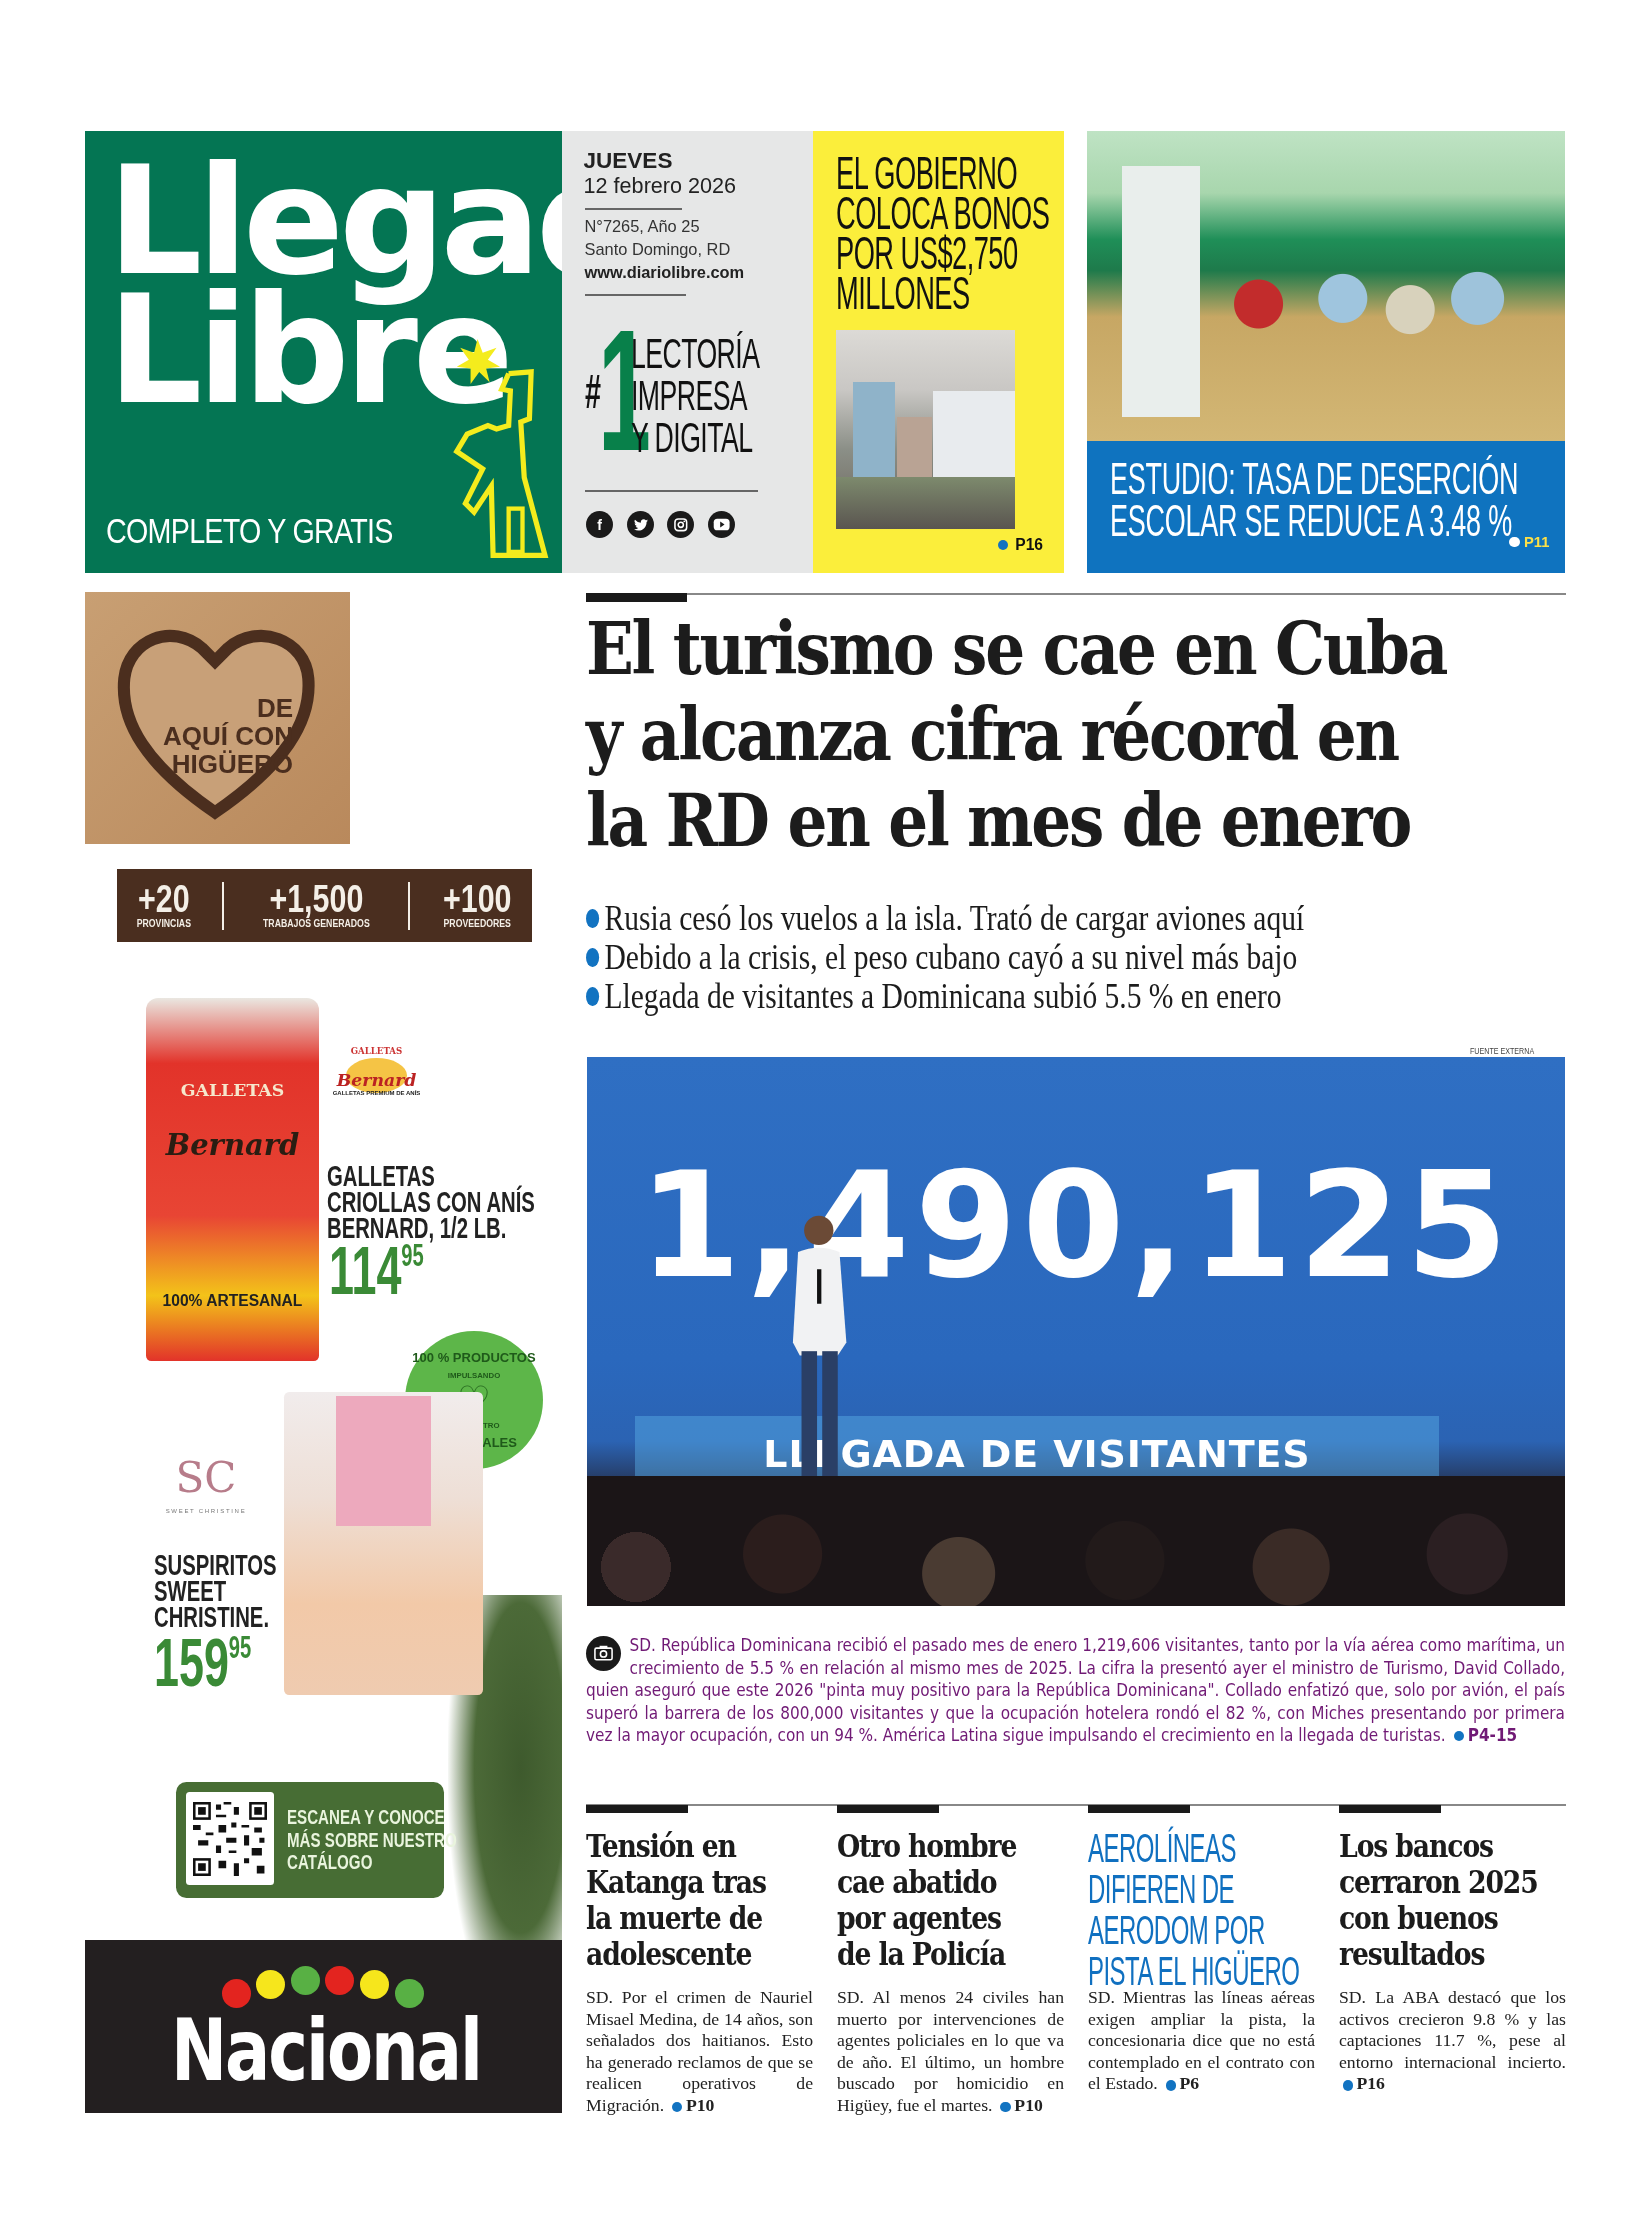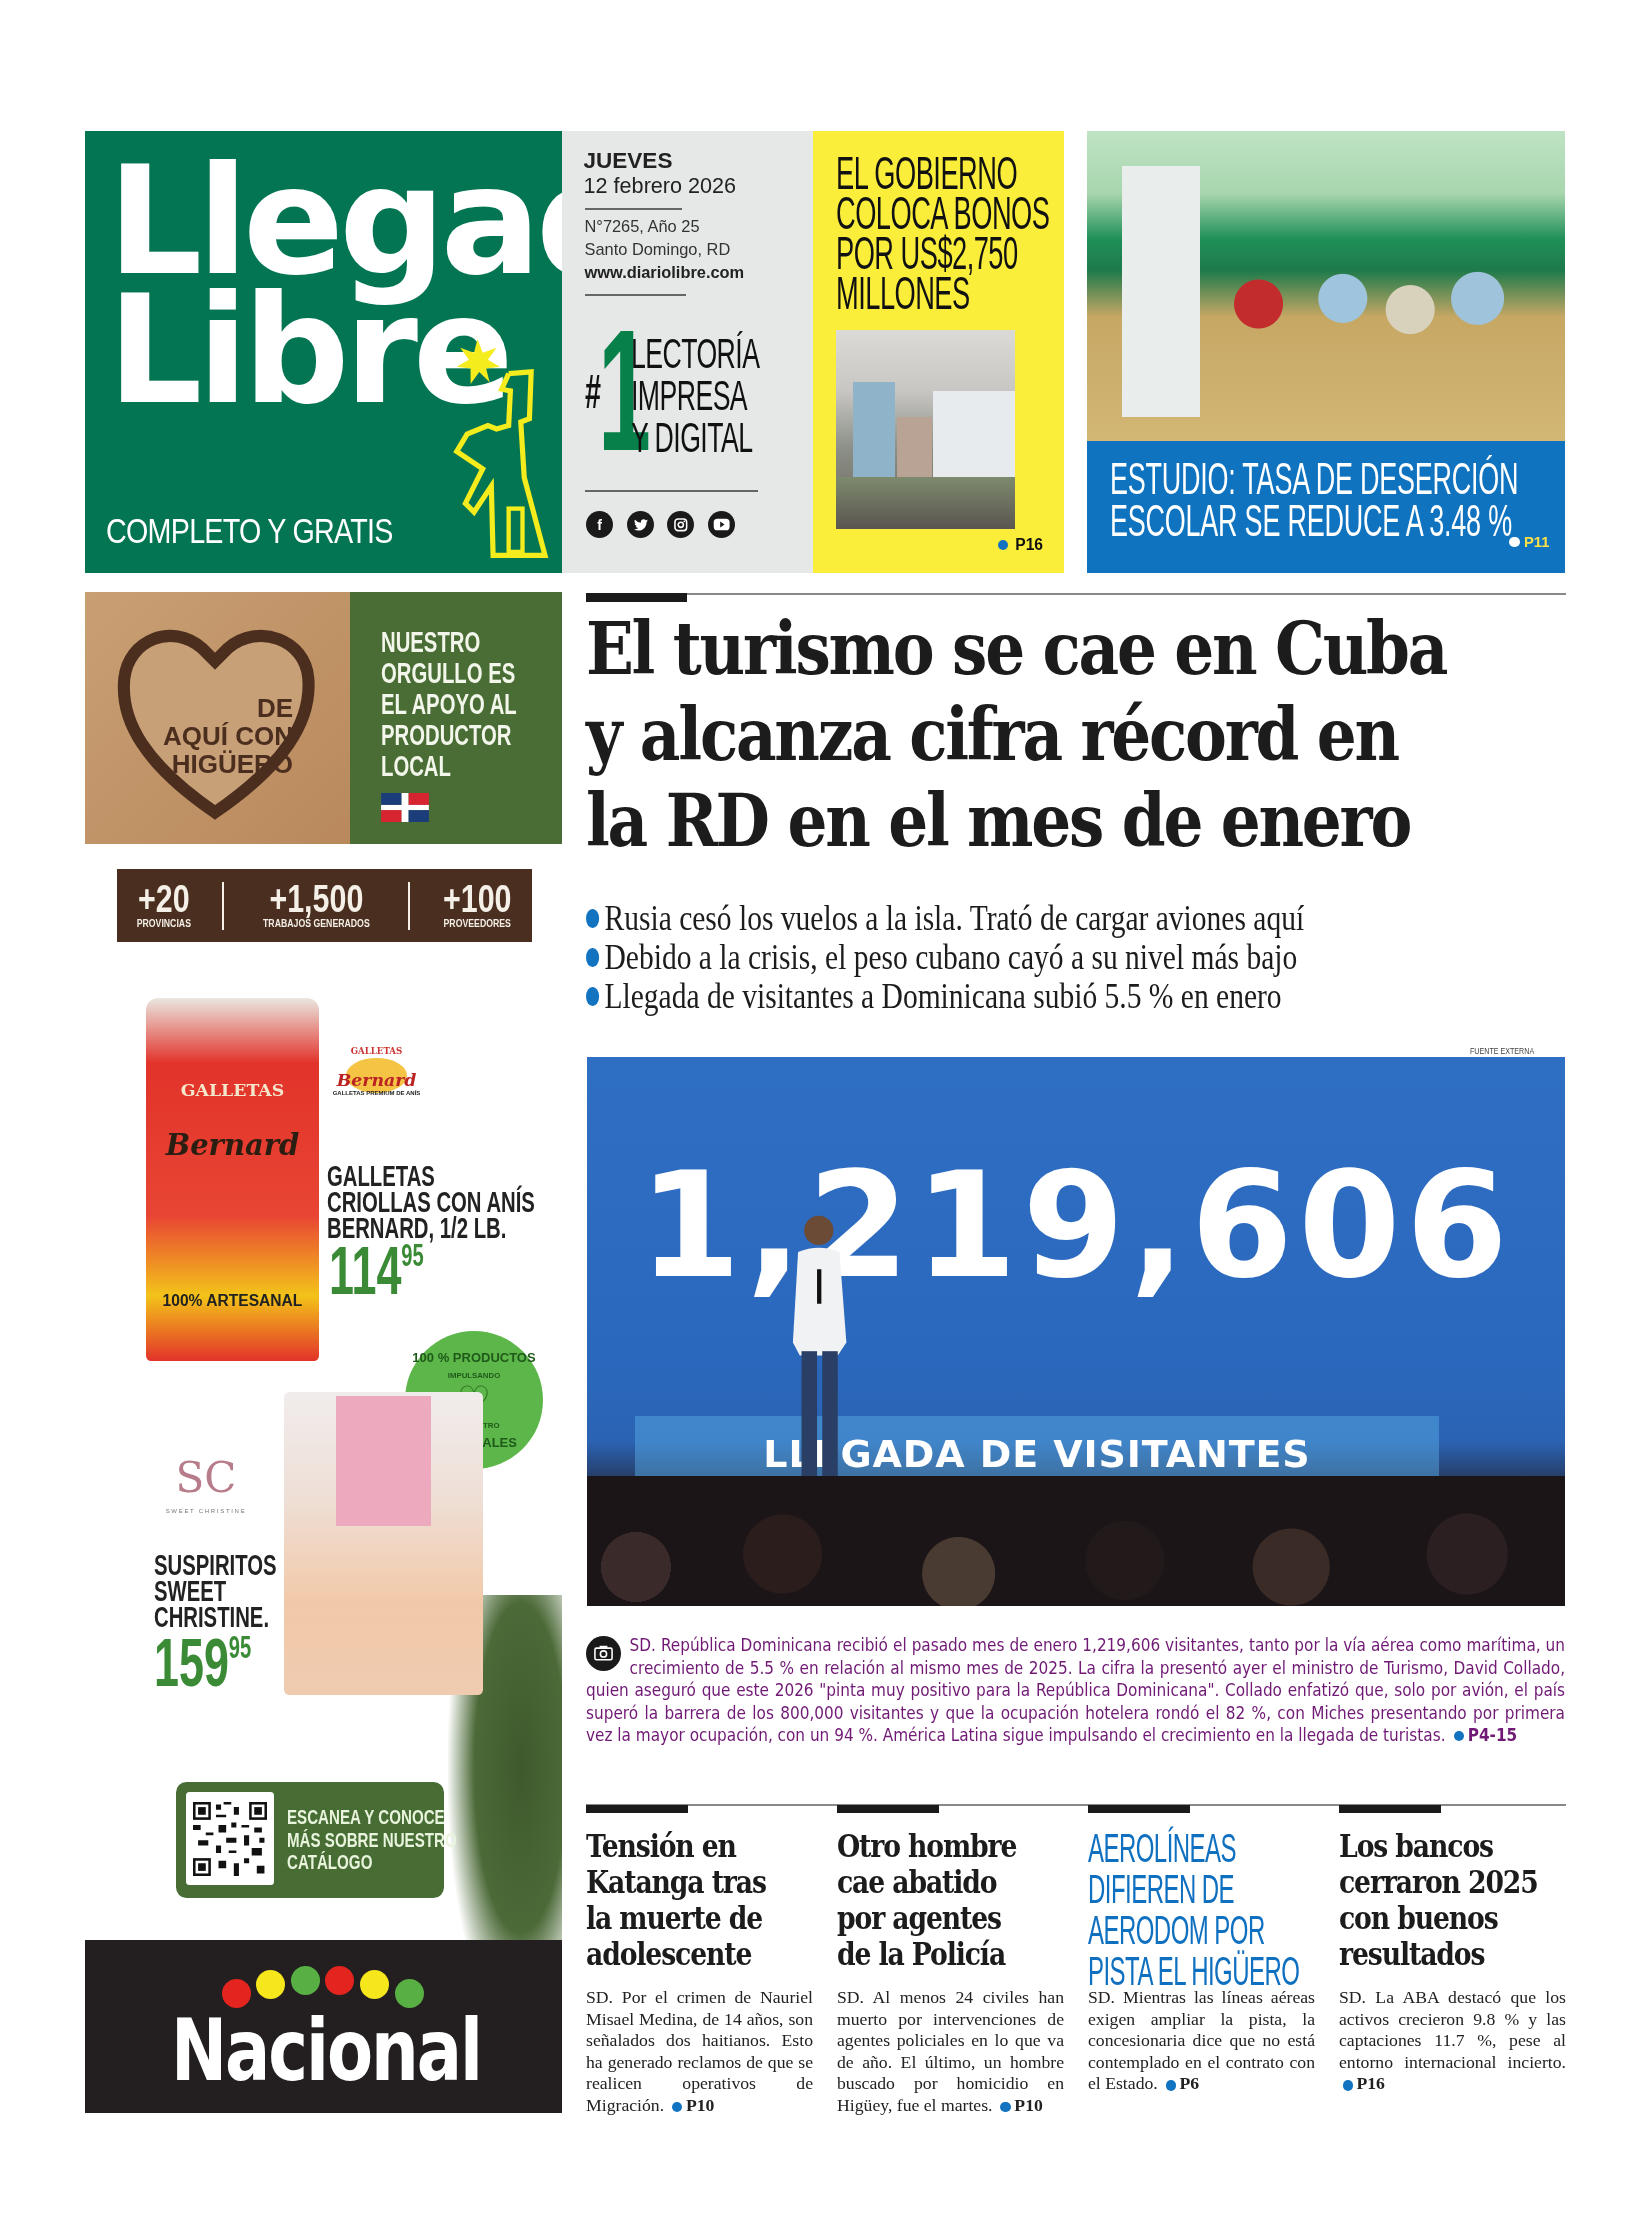--- a/index.html
+++ b/index.html
@@ -196,37 +196,20 @@
   <div id="ad-heart-panel">
     <svg style="position:absolute;left:26px;top:26px;" width="208" height="203" viewBox="0 0 240 235">
       <path d="M120 225 C40 170 10 120 15 70 C20 25 70 5 105 35 L120 50 L135 35 C170 5 225 25 228 70 C232 120 200 170 120 225 Z" fill="#c8a078" stroke="#4b2e1e" stroke-width="14"></path>
     </svg>
     <div id="ad-heart-text">
       <div>DE</div>
       <div>AQUÍ CON</div>
       <div>HIGÜERO</div>
     </div>
   </div>
-  <div id="ad-pride-panel">
-    <div id="ad-pride-text">
-      <div>NUESTRO</div>
-      <div>ORGULLO ES</div>
-      <div>EL APOYO AL</div>
-      <div>PRODUCTOR</div>
-      <div>LOCAL</div>
-    </div>
-    <svg id="ad-flag" viewBox="0 0 56 34">
-      <rect x="0" y="0" width="24" height="14" fill="#1b3d7a"></rect>
-        <rect x="32" y="0" width="24" height="14" fill="#d72431"></rect>
-      <rect x="0" y="20" width="24" height="14" fill="#d72431"></rect>
-        <rect x="32" y="20" width="24" height="14" fill="#1b3d7a"></rect>
-      <rect x="24" y="0" width="8" height="34" fill="#fff"></rect>
-        <rect x="0" y="14" width="56" height="6" fill="#fff"></rect>
-    </svg>
-  </div>
 
   <div id="ad-stats">
     <div class="stat">
       <div class="stat-num">+20</div>
       <div class="stat-label">PROVINCIAS</div>
     </div>
     <div class="stat-sep"></div>
     <div class="stat">
       <div class="stat-num">+1,500</div>
       <div class="stat-label">TRABAJOS GENERADOS</div>
@@ -332,21 +315,21 @@
     </div>
   <div class="bullet">
       <span class="bullet-dot"></span>
       <span>Llegada de visitantes a Dominicana subió 5.5 % en enero</span>
     </div>
 </div>
 
 <div id="photo-credit" class="abs">FUENTE EXTERNA</div>
 
 <div id="main-photo" class="abs">
-  <div id="screen-number">1,219,606</div>
+  <div id="screen-number">1,490,125</div>
   <div id="screen-panel">
     <div id="screen-sub1">LLEGADA DE VISITANTES</div>
     <div id="screen-sub2">ENERO 2026</div>
   </div>
   <svg id="speaker" viewBox="0 0 80 330">
     <circle cx="38" cy="20" r="17" fill="#6b4a36"></circle>
     <path d="M14 45 Q38 35 62 45 L70 150 L60 165 L16 165 L8 150 Z" fill="#f1f2f3"></path>
     <rect x="18" y="160" width="18" height="165" fill="#2a3f66"></rect>
       <rect x="42" y="160" width="18" height="165" fill="#2a3f66"></rect>
     <rect x="36" y="65" width="5" height="40" fill="#111"></rect>

